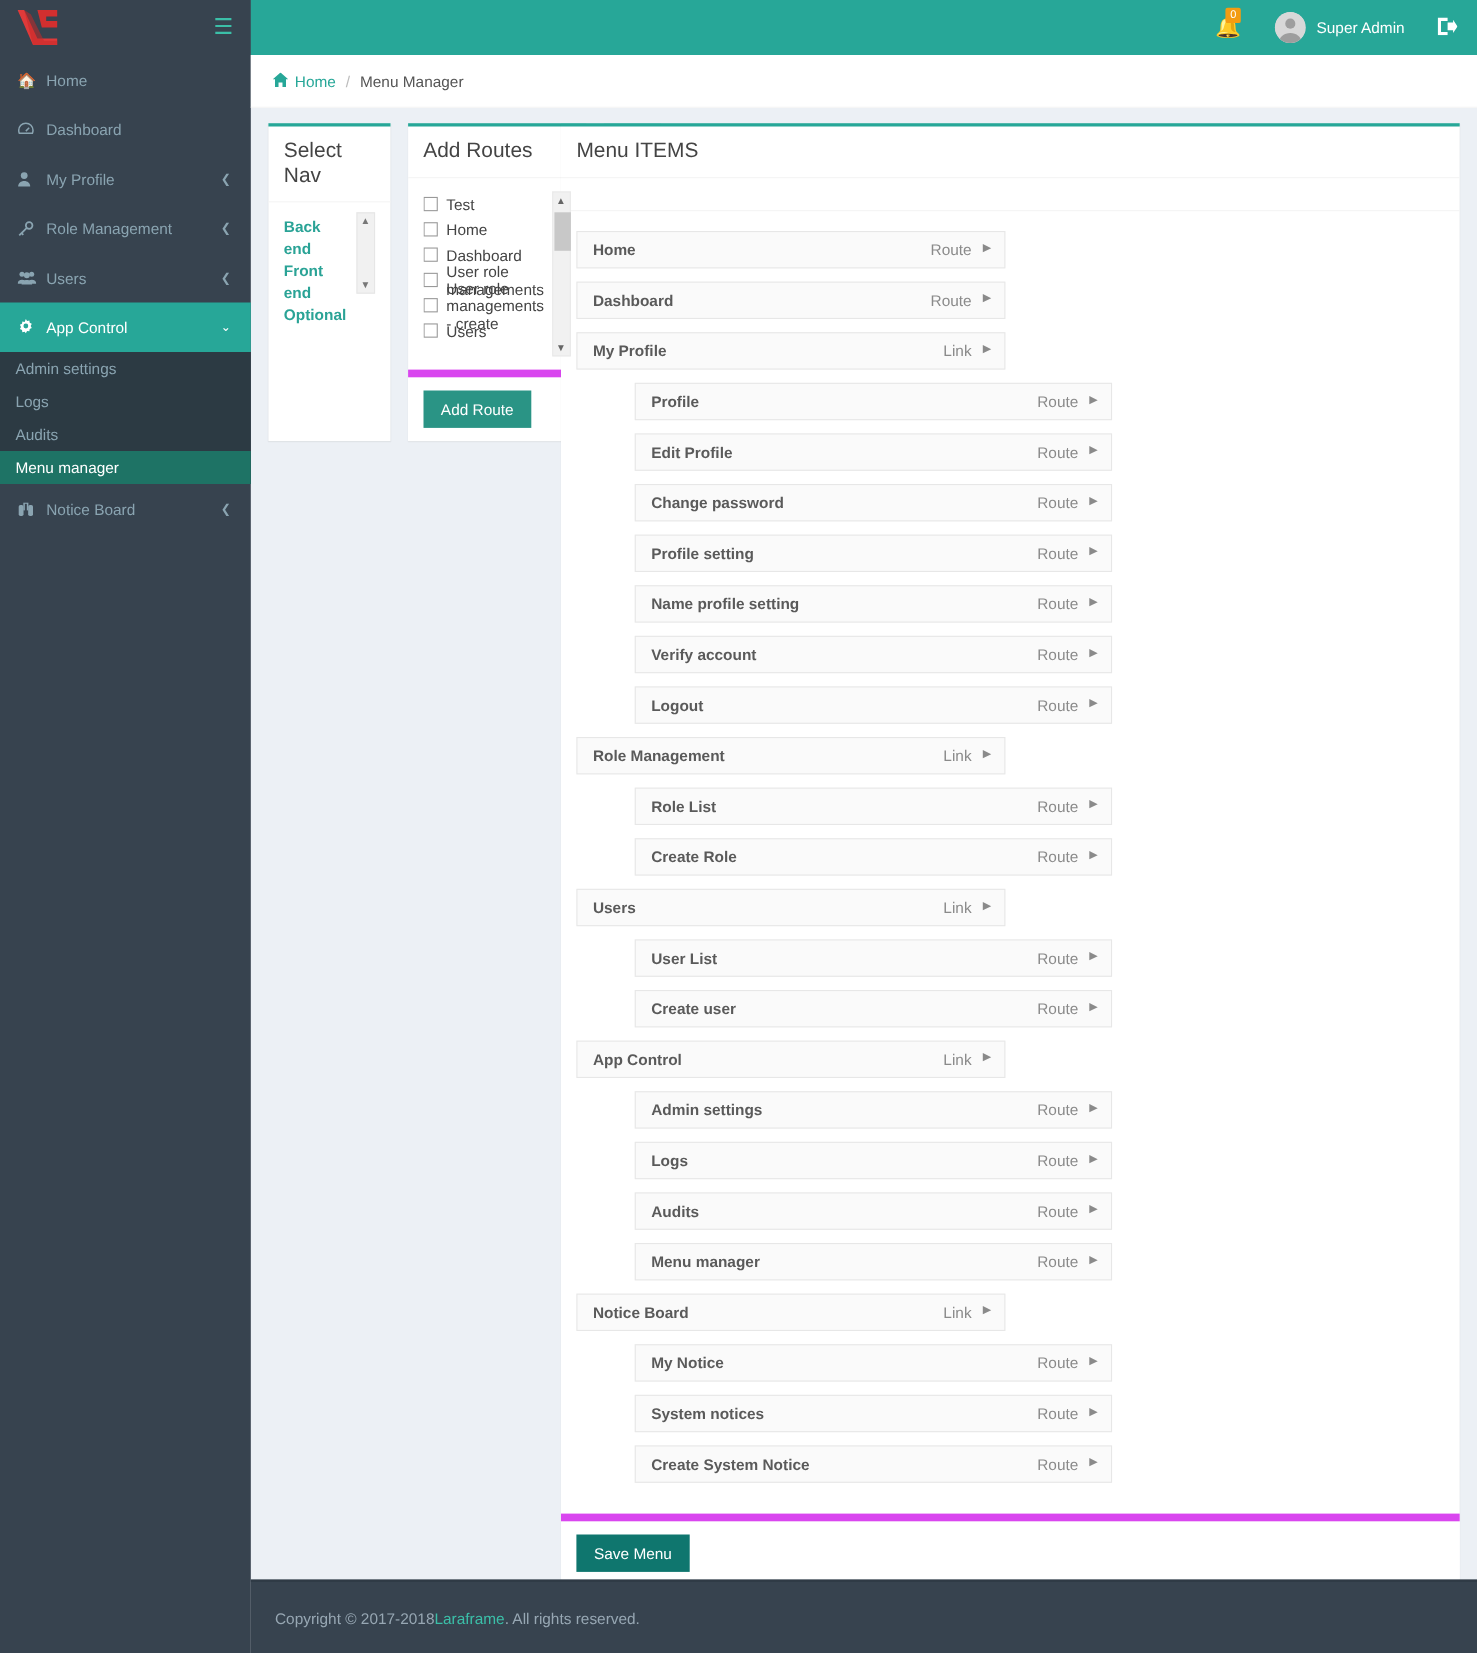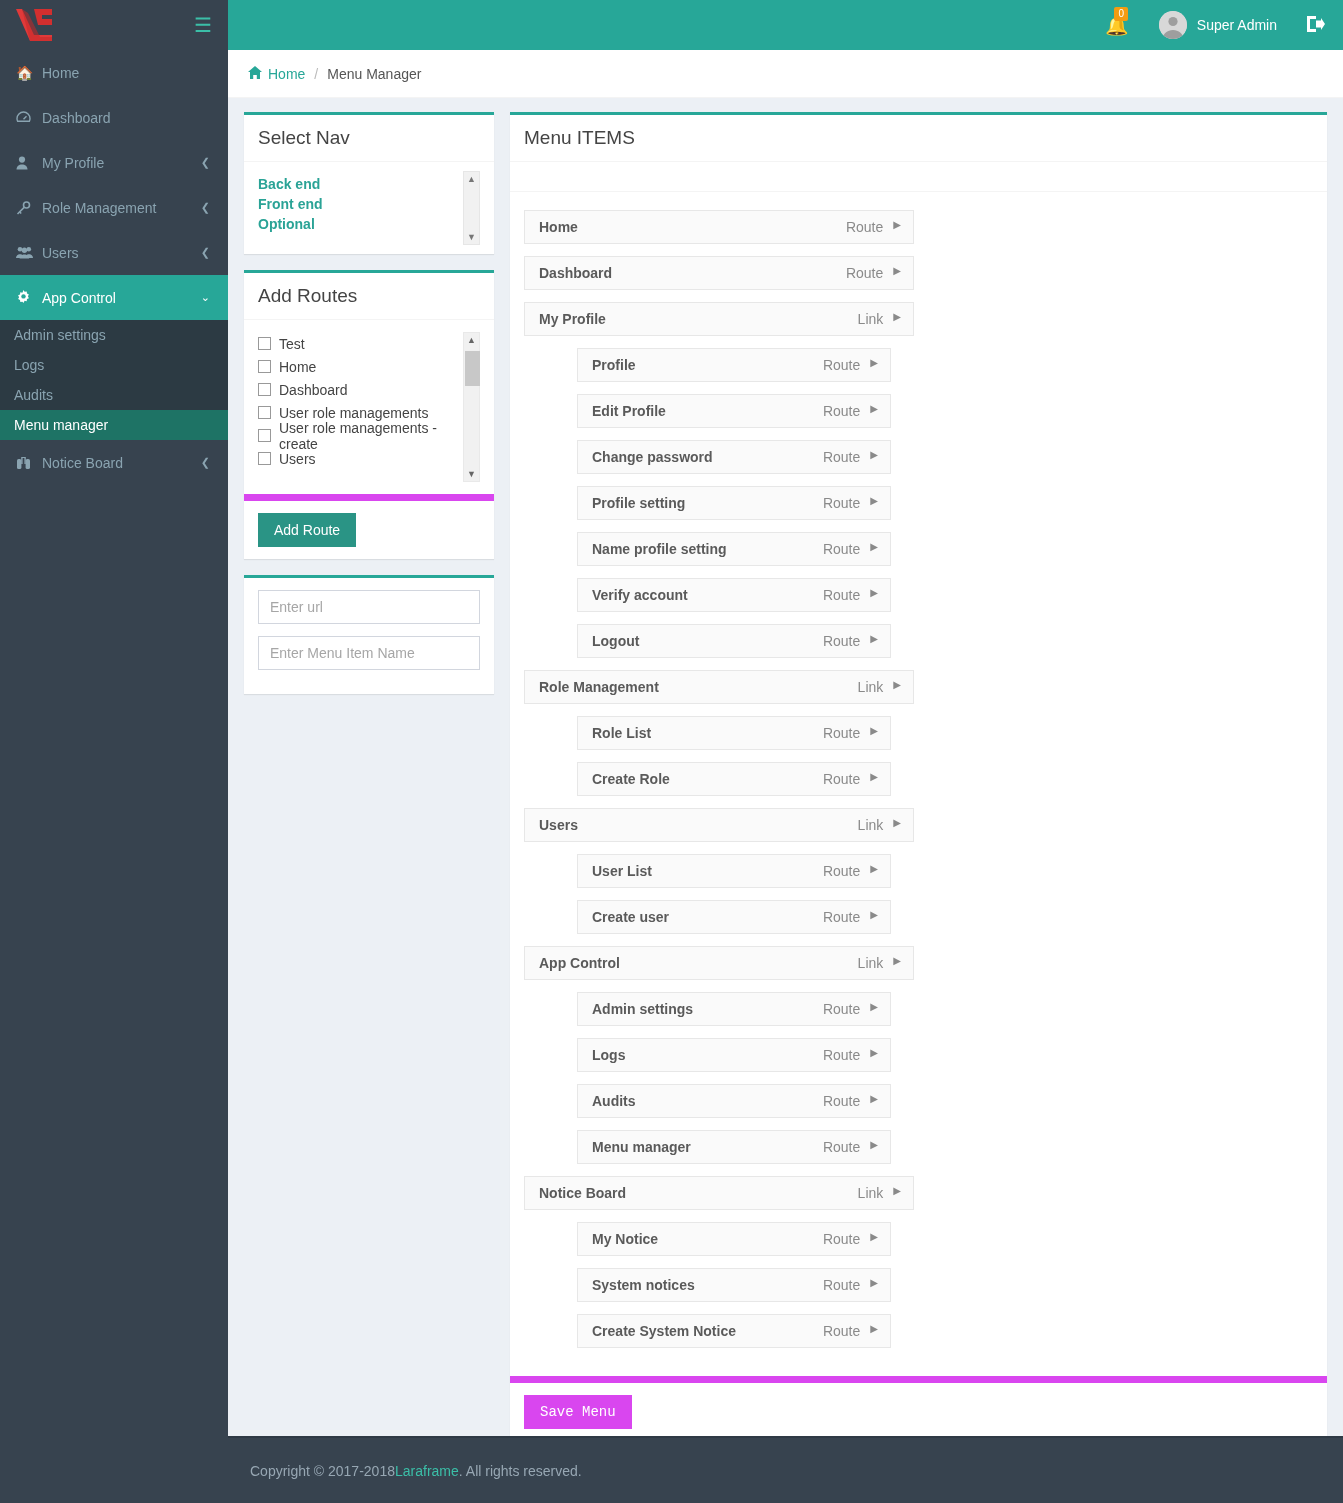--- a/index.html
+++ b/index.html
@@ -71,21 +71,21 @@
 
   .breadcrumb {
     background:#fff; height: 48px; display:flex; align-items:center;
     padding: 0 20px; font-size: 14px; color:#444; border-bottom:1px solid #f4f4f4;
   }
   .breadcrumb .home-link { color:#27a798; text-decoration:none; display:inline-flex; align-items:center; gap:6px;}
   .breadcrumb .sep { color:#bbb; margin: 0 9px; }
   .breadcrumb .cur { color:#555; }
 
   .content { flex:1; display:flex; padding: 14px 16px 0 16px; gap: 16px; overflow:hidden; align-items:flex-start;}
-  .col-left { width: 250px; min-width:250px; display:flex; flex-direction:column; gap: 16px; }
+  .col-left { width: 250px; min-width:250px; display:flex; flex-direction:row; gap: 16px; }
   .col-right { flex:1; }
 
   .box { background:#fff; border-top: 3px solid #27a798; box-shadow: 0 1px 1px rgba(0,0,0,0.08); }
   .box-header { padding: 12px 14px; border-bottom:1px solid #f4f4f4; }
   .box-title { font-size: 19px; color:#444; font-weight:400; }
   .box-body { padding: 12px 14px; }
   .box-footer { padding: 12px 14px; border-top:7px solid #d946ef; background:#fff; }
 
   
   .navlist { position:relative; height: 68px; padding-right: 26px; }
@@ -110,42 +110,42 @@
     color:#666; font-size:9px;
     display:flex; flex-direction:column; justify-content:space-between; align-items:center; padding:2px 0;
   }
   .rscroll .thumb { position:absolute; top:18px; left:1px; width:15px; height:35px; background:#c8c8c8; }
 
   .btn {
     display:inline-block; border:none; cursor:pointer;
     background:#2a9485; color:#fff; font-size:14px;
     padding: 9px 16px; font-family:"Liberation Sans", sans-serif;
   }
-  .btn-save { background:#d946ef;font-family:Liberation Mono, monospace; }
+  .btn-save { background:#0f766e; }
 
   .inp {
     width:100%; border:1px solid #d2d6de; padding: 8px 11px;
     font-size:14px; color:#555; font-family:"Liberation Sans", sans-serif;
     margin-bottom: 12px; outline:none; background:#fff;
   }
   .inp::placeholder { color:#a6a6a6; }
 
   
   .mi-subbar { height: 30px; border-bottom:1px solid #f4f4f4; }
   .mi-body { padding: 18px 14px 16px 14px; }
   .mi-row {
     background:#fafafa; border:1px solid #e7e7e7;
     height: 34px; display:flex; align-items:center; justify-content:space-between;
     padding: 0 12px 0 14px; margin-bottom: 12px; cursor: move;
   }
   .mi-row .name { font-size:14px; font-weight:bold; color:#5a5a5a; }
   .mi-row .type { font-size:14px; color:#8a8a8a; display:inline-flex; align-items:flex-start; gap:10px; }
   .mi-row .type .tri { font-size:10px; color:#8a8a8a; }
   .mi-lvl0 { width: 390px; margin-left: 0; }
-  .mi-lvl1 { width: 314px; margin-left: 53px; }
+  .mi-lvl1 { width: 434px; margin-left: 53px; }
 
   .footer {
     height: 67px; background:#37434f; color:#97a7b3;
     display:flex; align-items:center; padding: 0 22px; font-size:14px;
     border-top: 2px solid #2f3a45;
   }
   .footer a { color:#3bbfa8; text-decoration:none; }
 </style>
 </head>
 <body>

